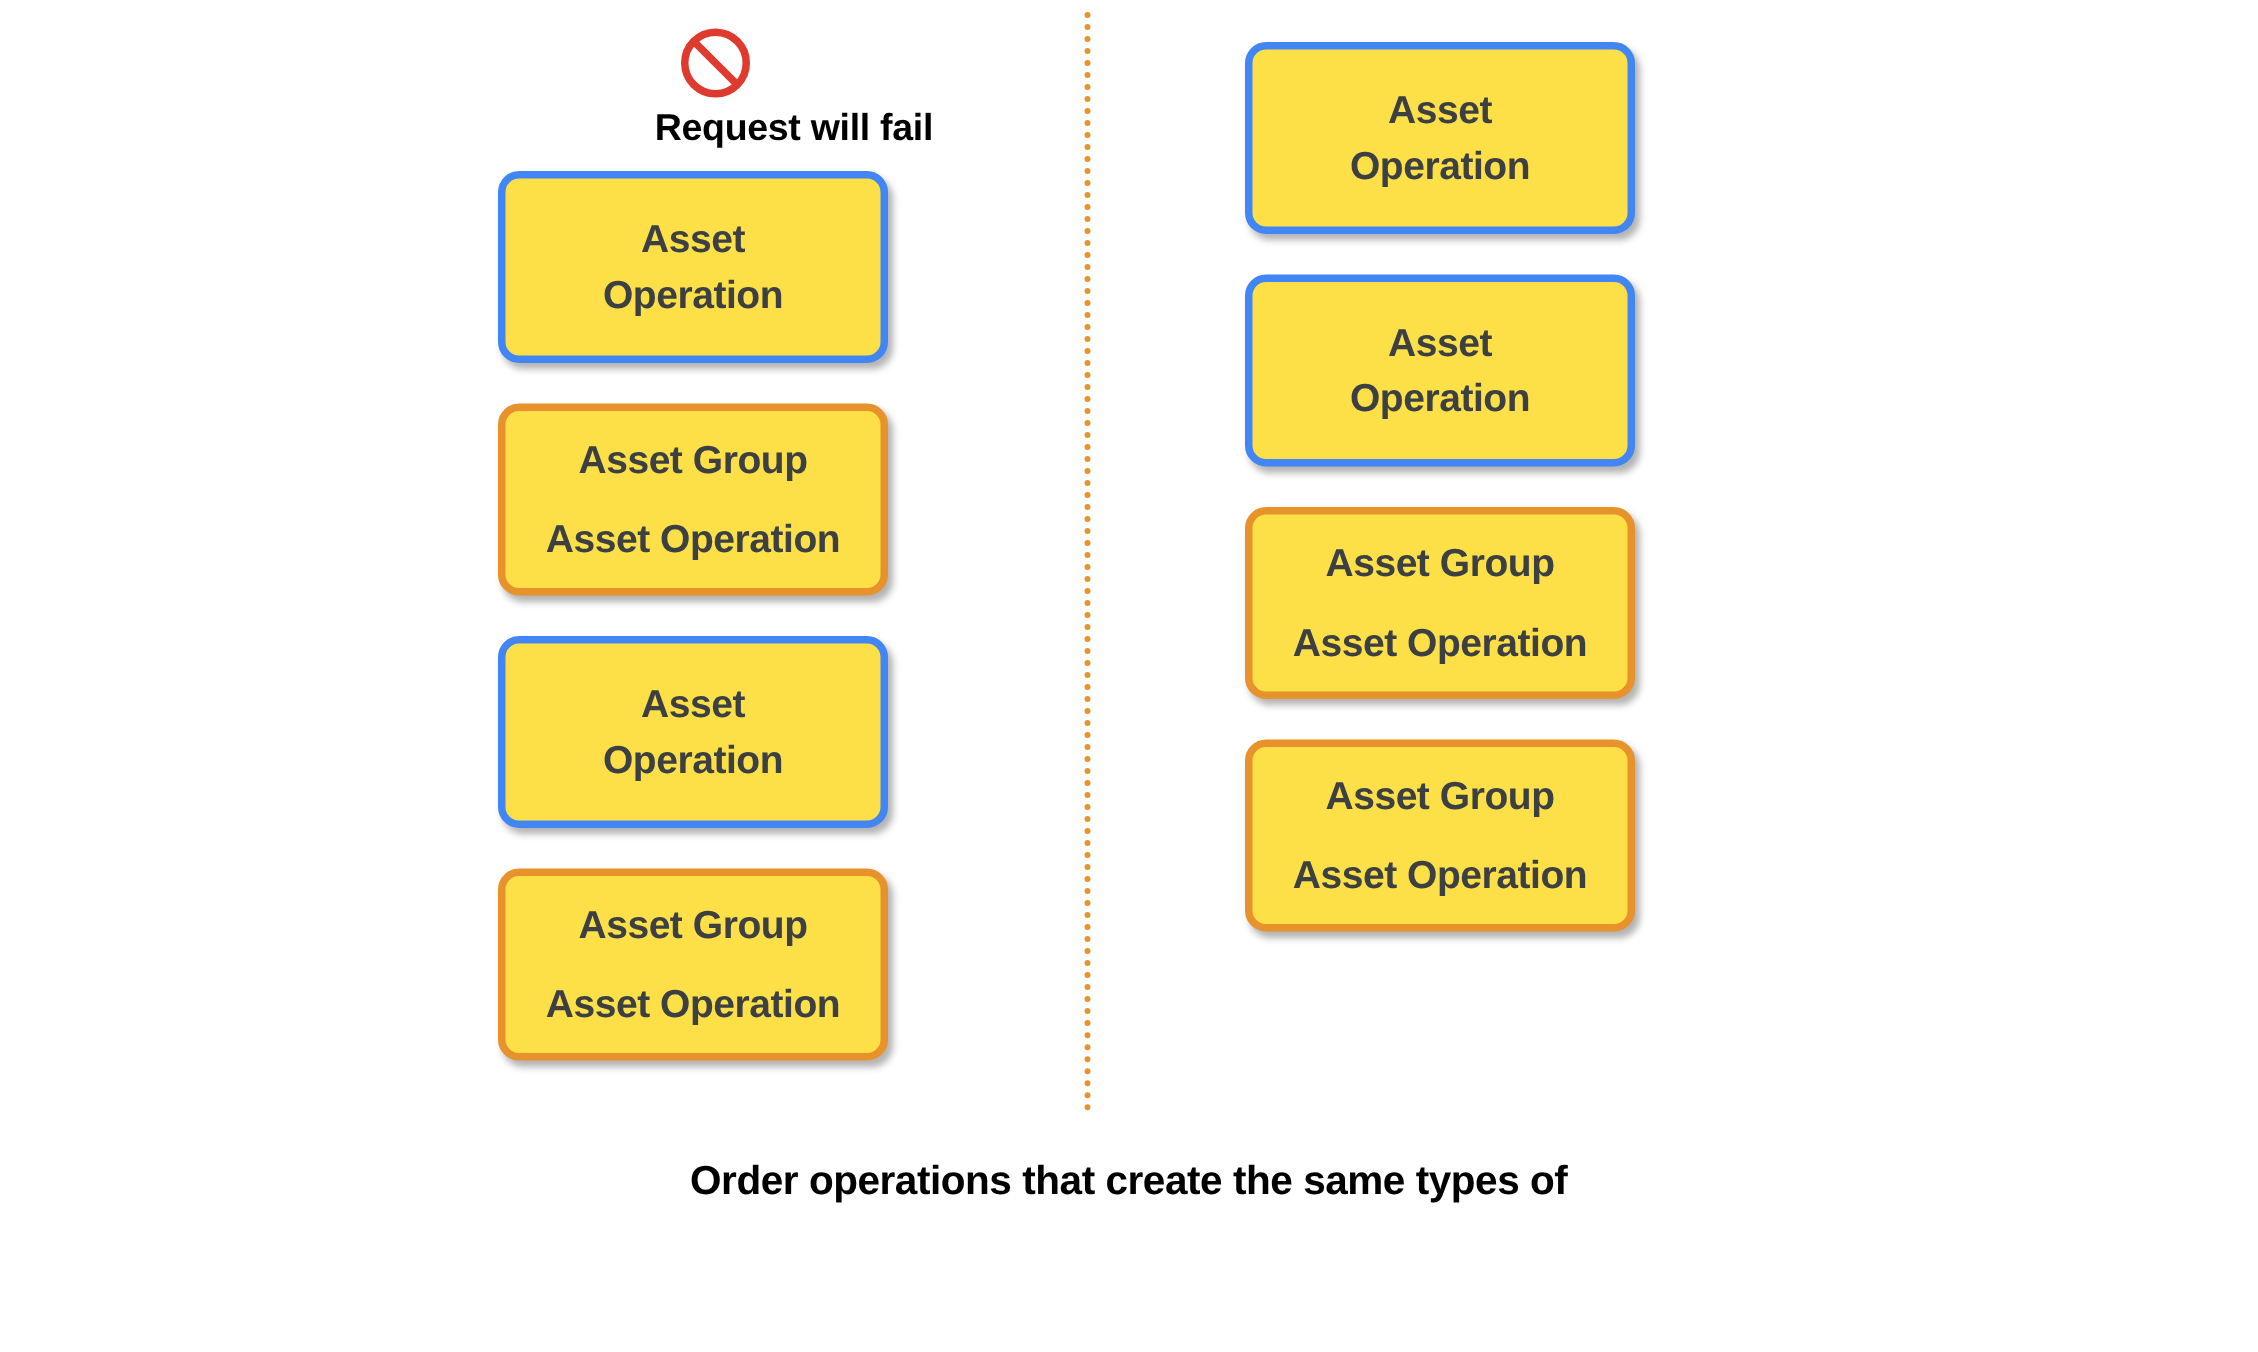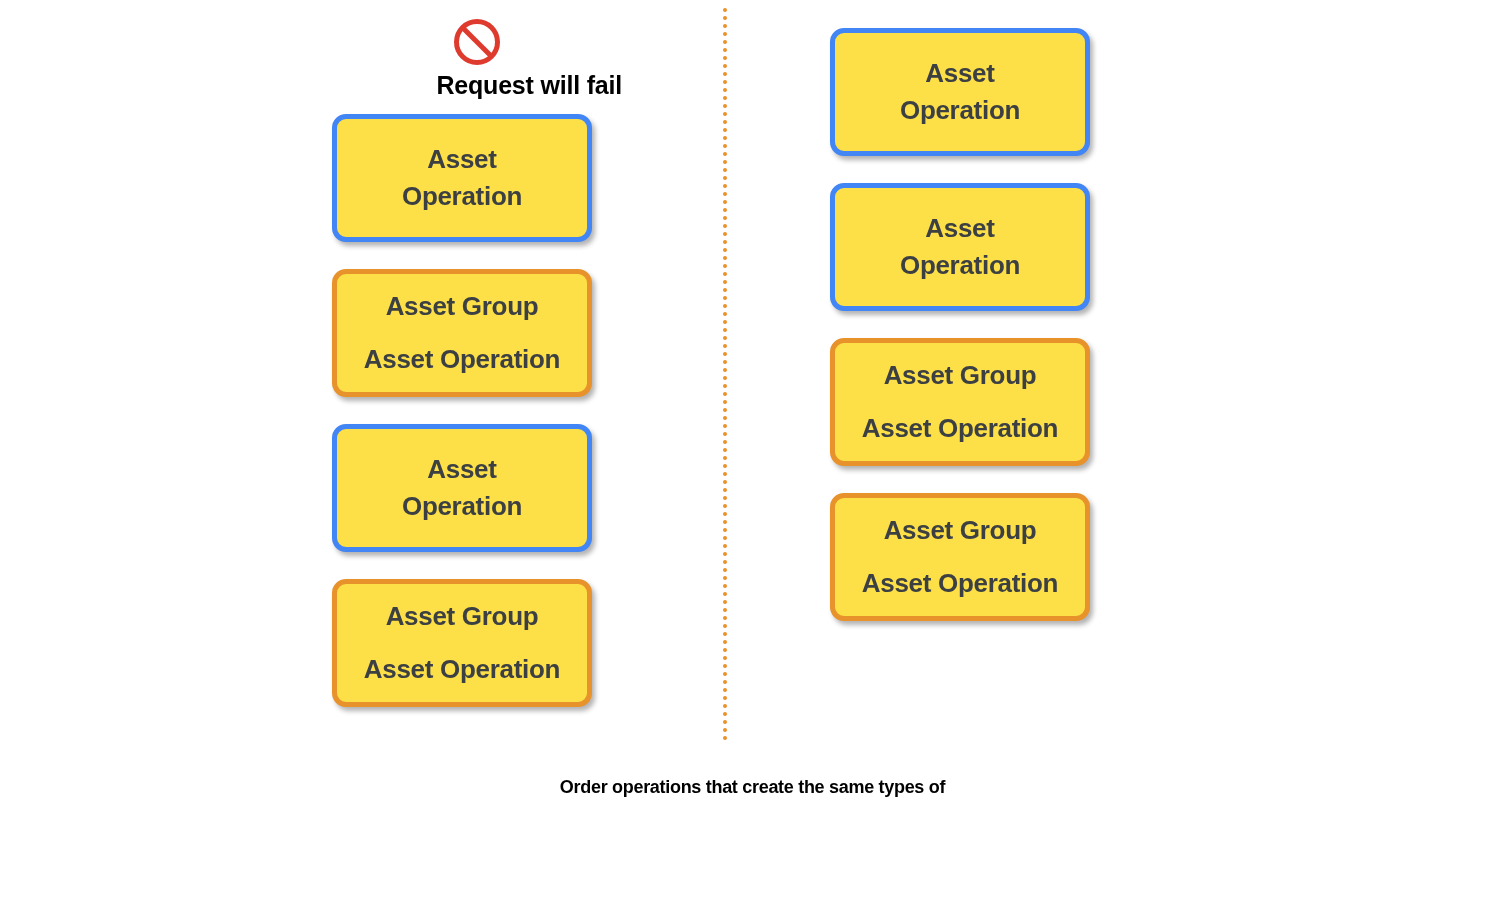--- a/index.html
+++ b/index.html
@@ -96,21 +96,21 @@
 
   
   .caption {
     position: absolute;
     left: 0;
     right: 0;
     top: 768px;
     text-align: center;
   }
   .caption-line {
-    font-size: 18px;
+    font-size: 27px;
     font-weight: bold;
     color: #000000;
     line-height: 38px;
     letter-spacing: -0.3px;
   }
 </style>
 </head>
 <body>
 
 <div id="diagram-root">

